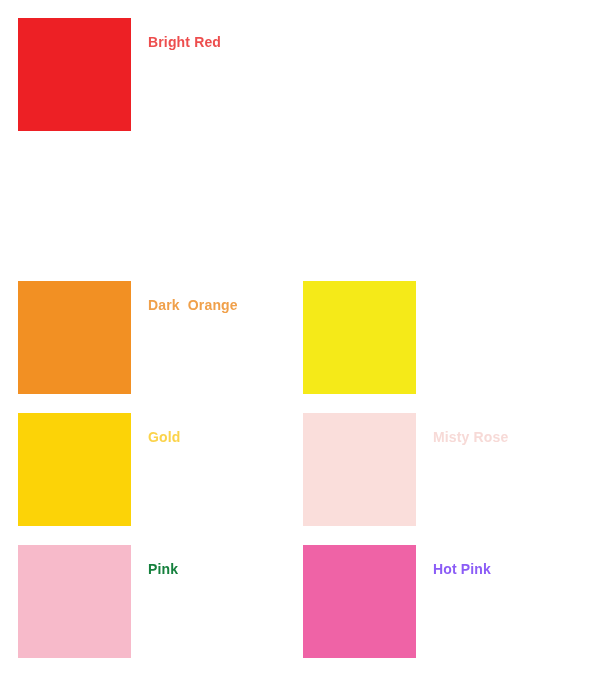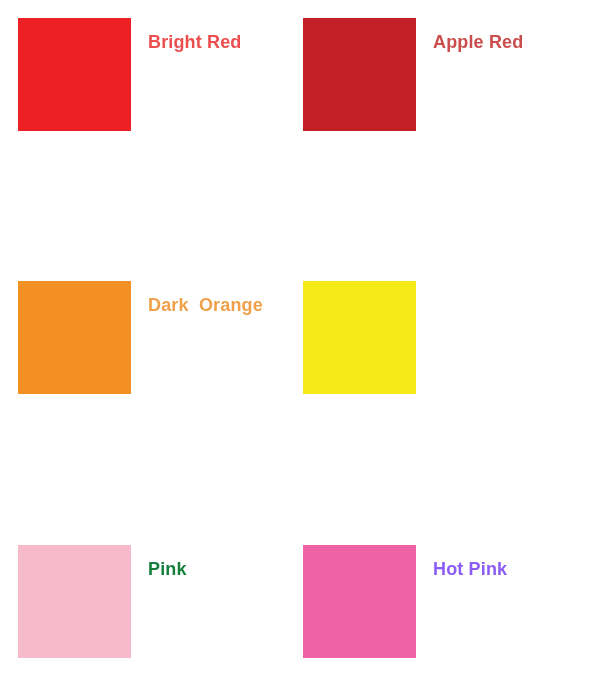--- a/index.html
+++ b/index.html
@@ -45,21 +45,21 @@
     width: 113px;
     height: 113px;
     border: 0;
   }
 
   .swatch-label {
     position: absolute;
     left: 148px;
     top: 34px;
     width: 140px;
-    font-size: 18px;
+    font-size: 14px;
     font-weight: bold;
     letter-spacing: 0.15px;
     line-height: 16px;
     white-space: pre;
   }
 
   
   .row-0 { top: 0px; }
   .row-1 { top: 131px; }
   .row-2 { top: 263px; padding-left: 20px; }
@@ -69,39 +69,45 @@
 </head>
 <body style="background-color: rgb(255, 255, 255);">
 
 <div id="palette-board">
 
   <div class="swatch-row row-0">
     <div class="swatch-cell col-left">
       <div class="swatch-chip" style="background-color: rgb(237, 32, 37);"></div>
       <div class="swatch-label" style="color: rgb(237, 78, 78);">Bright Red</div>
     </div>
-    <div class="swatch-cell col-right">
-      <div class="swatch-chip" style="background-color: rgb(194, 32, 38);"></div>
-      <div class="swatch-label" style="color: rgb(203, 77, 75);">Apple Red</div>
-    </div>
   </div>
 
   <div class="swatch-row row-1">
   </div>
 
   <div class="swatch-row row-2">
     <div class="swatch-cell col-left">
       <div class="swatch-chip" style="background-color: rgb(242, 144, 35);"></div>
       <div class="swatch-label" style="color: rgb(240, 160, 74);">Dark  Orange</div>
     </div>
     <div class="swatch-cell col-right">
       <div class="swatch-chip" style="background-color: rgb(245, 234, 24);"></div>
     </div>
   </div>
 
+  <div class="swatch-row row-3">
+    <div class="swatch-cell col-left">
+      <div class="swatch-chip" style="background-color: rgb(252, 211, 7);"></div>
+      <div class="swatch-label" style="color: rgb(251, 211, 74);">Gold</div>
+    </div>
+    <div class="swatch-cell col-right">
+      <div class="swatch-chip" style="background-color: rgb(250, 222, 219);"></div>
+      <div class="swatch-label" style="color: rgb(247, 218, 215);">Misty Rose</div>
+    </div>
+  </div>
 
   <div class="swatch-row row-4">
     <div class="swatch-cell col-left">
       <div class="swatch-chip" style="background-color: rgb(247, 186, 202);"></div>
       <div class="swatch-label" style="color: #15803d;">Pink</div>
     </div>
     <div class="swatch-cell col-right">
       <div class="swatch-chip" style="background-color: rgb(239, 99, 166);"></div>
       <div class="swatch-label" style="color: #8b5cf6;">Hot Pink</div>
     </div>

